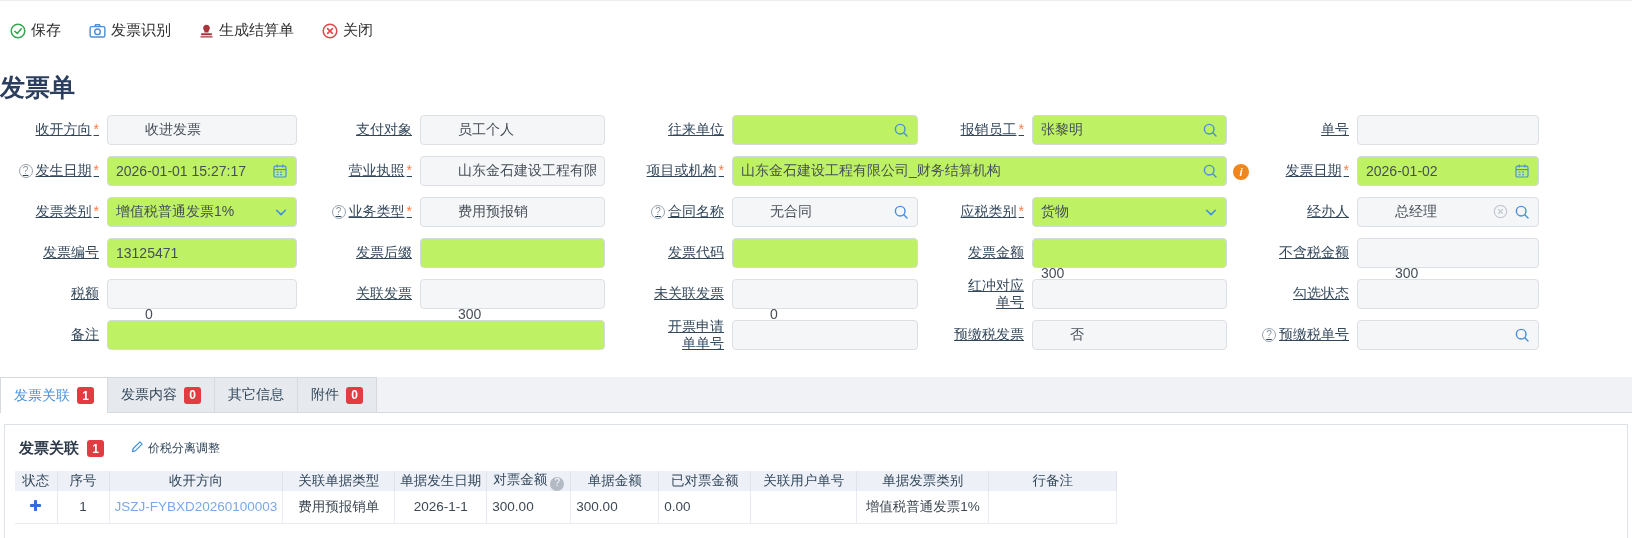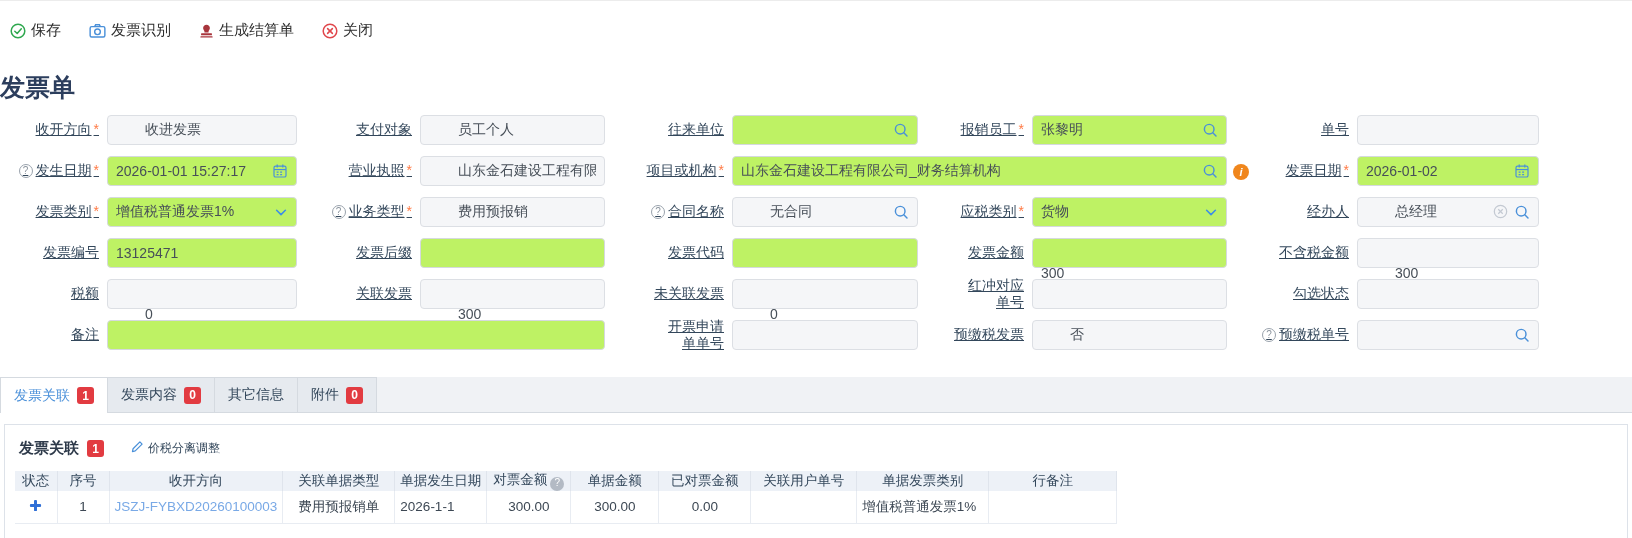--- a/index.html
+++ b/index.html
@@ -53,21 +53,21 @@
   .sec-hd .badge { margin-left:8px; }
   .adjust { display:flex; align-items:center; gap:4px; margin-left:26px; font-size:12px; color:#33475b; cursor:pointer; }
 
   
   table { border-collapse:collapse; margin:13px 0 0 10px; font-size:13.5px; table-layout:fixed; }
   th { background:#edf1f7; color:#33475b; font-weight:normal; height:17px;
     border-right:1px solid #dfe4ec; padding:0 5px; text-align:center; white-space:nowrap; }
   th .q-icon { display:inline-block; background:#b3bac4; border:none; color:#fff; vertical-align:-2px; margin:0 0 0 3px; }
   td { height:32px; border-right:1px solid #e8ecf2; border-bottom:1px solid #e8ecf2;
     padding:0 5px; text-align:center; white-space:nowrap; color:#3d4854; }
-  td.al { text-align:left; } td.ar { text-align:center; }
+  td.al { text-align:center; } td.ar { text-align:left; }
   .link { color:#79a9e6; cursor:pointer; }
 </style>
 </head>
 <body>
 
 <div class="toolbar">
   <div class="tool">
     <span>
         <svg width="16" height="16" viewBox="0 0 16 16" fill="none" stroke="#2fa84f" stroke-width="1.5">
           <circle cx="8" cy="8" r="6.8"></circle>

